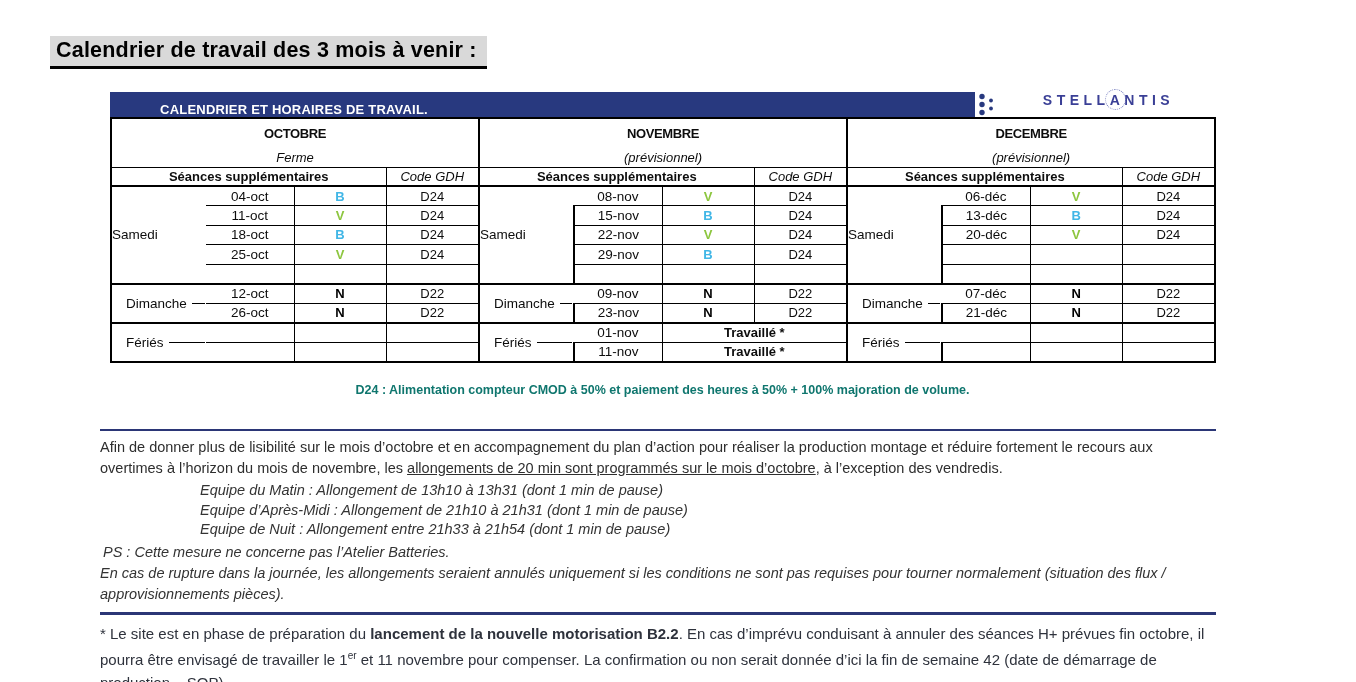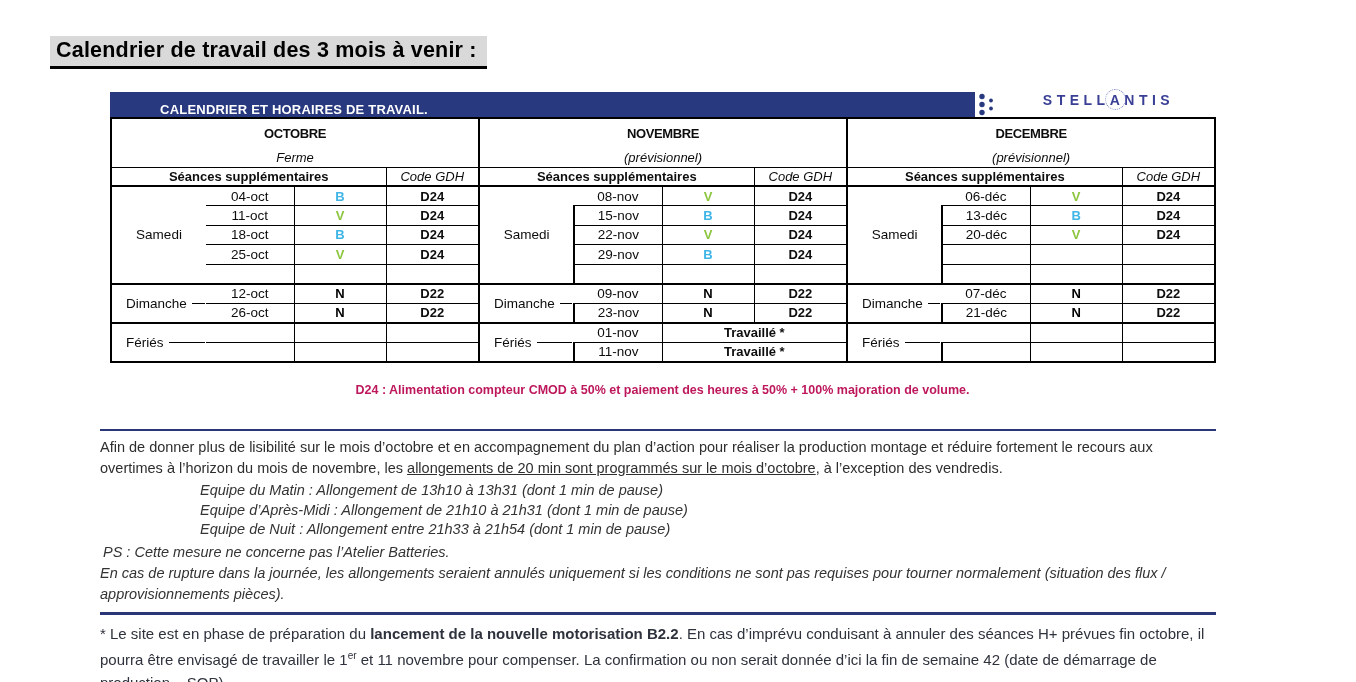--- a/index.html
+++ b/index.html
@@ -51,31 +51,31 @@
   tr.r-sub{height:19px;}
   tr.r-hdr{height:19px;}
   tr.r-data{height:19.5px;}
   .month-name{font-size:20px;font-weight:700;letter-spacing:-.4px;}
   .month-sub{font-style:italic;font-size:13px;border-bottom:1px solid #000;}
   .hdr-seances{font-weight:700;font-size:12.5px;border-bottom:2px solid #000;}
   .hdr-gdh{font-style:italic;font-size:13px;border-left:1.2px solid #000;border-bottom:2px solid #000;}
   .mstart{border-left:2.5px solid #000 !important;}
   td.c-date{font-size:13.5px;border-bottom:1px solid #000;}
   td.c-code{font-weight:700;border-left:1.2px solid #000;border-bottom:1px solid #000;}
-  td.c-gdh{font-weight:700;border-left:1.2px solid #000;border-bottom:1px solid #000;}
+  td.c-gdh{font-weight:400;border-left:1.2px solid #000;border-bottom:1px solid #000;}
   td.c-merged{font-weight:700;border-left:1.2px solid #000;border-bottom:1px solid #000;}
   td.lbl{font-size:13.5px;border-bottom:1px solid #000;}
   tr.grp td{border-top:2.5px solid #000;}
   .lblwrap{display:flex;align-items:center;padding-left:14px;}
-  .lblwrap.center{justify-content:center;padding-left:0;}
+  .lblwrap.center{padding-left:0;}
   .leader{flex:1;height:0;border-top:1.3px solid #000;margin-left:5px;margin-right:1px;}
   
   .legend-block{
     position:absolute;left:110px;top:382px;width:1105px;text-align:center;
-    font-size:12.5px;font-weight:700;line-height:17px;color:#be185d;
+    font-size:12.5px;font-weight:700;line-height:17px;color:#0f766e;
   }
   
   .notes{position:absolute;left:100px;top:429px;width:1116px;color:#2e2e2e;}
   .rule1{height:2.2px;background:var(--navy-rule);}
   .rule2{height:3px;background:var(--navy-rule);margin-top:7px;}
   .p1{margin-top:6px;font-size:14.5px;line-height:21px;}
   .p1 .uline{text-decoration:underline;}
   .teams{margin:2px 0 0 100px;font-style:italic;font-size:14.5px;line-height:19.5px;color:#333;}
   .ps{margin-top:2px;font-style:italic;font-size:14.5px;line-height:21px;color:#333;}
   .ps .ps-line1{padding-left:3px;}

